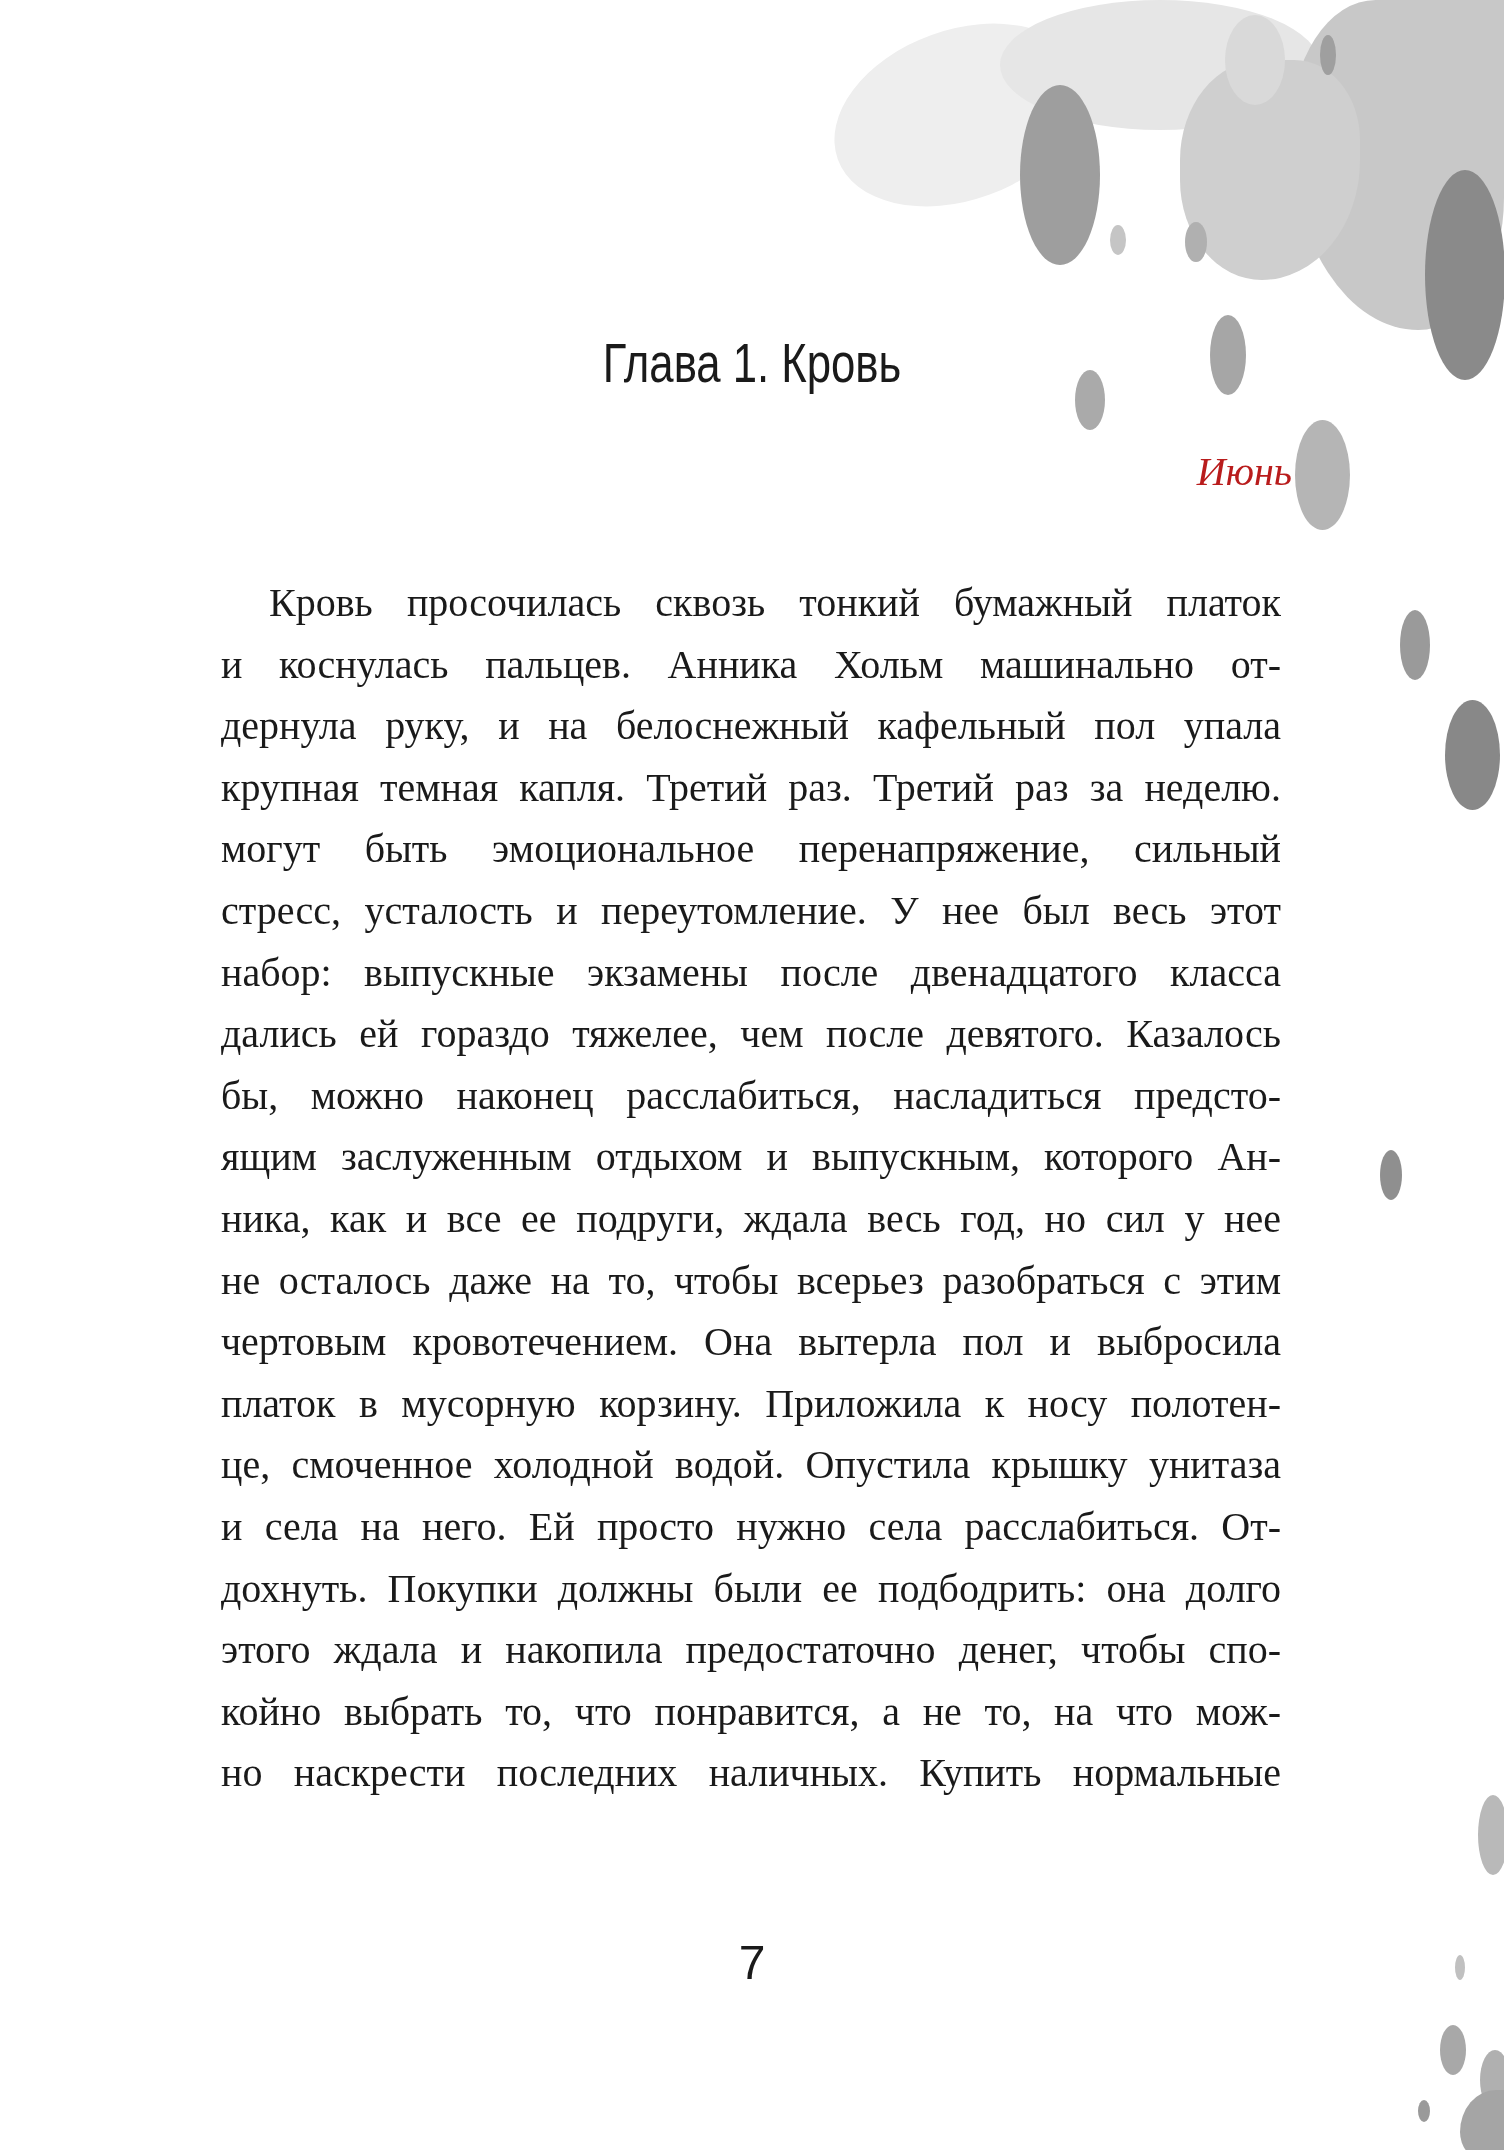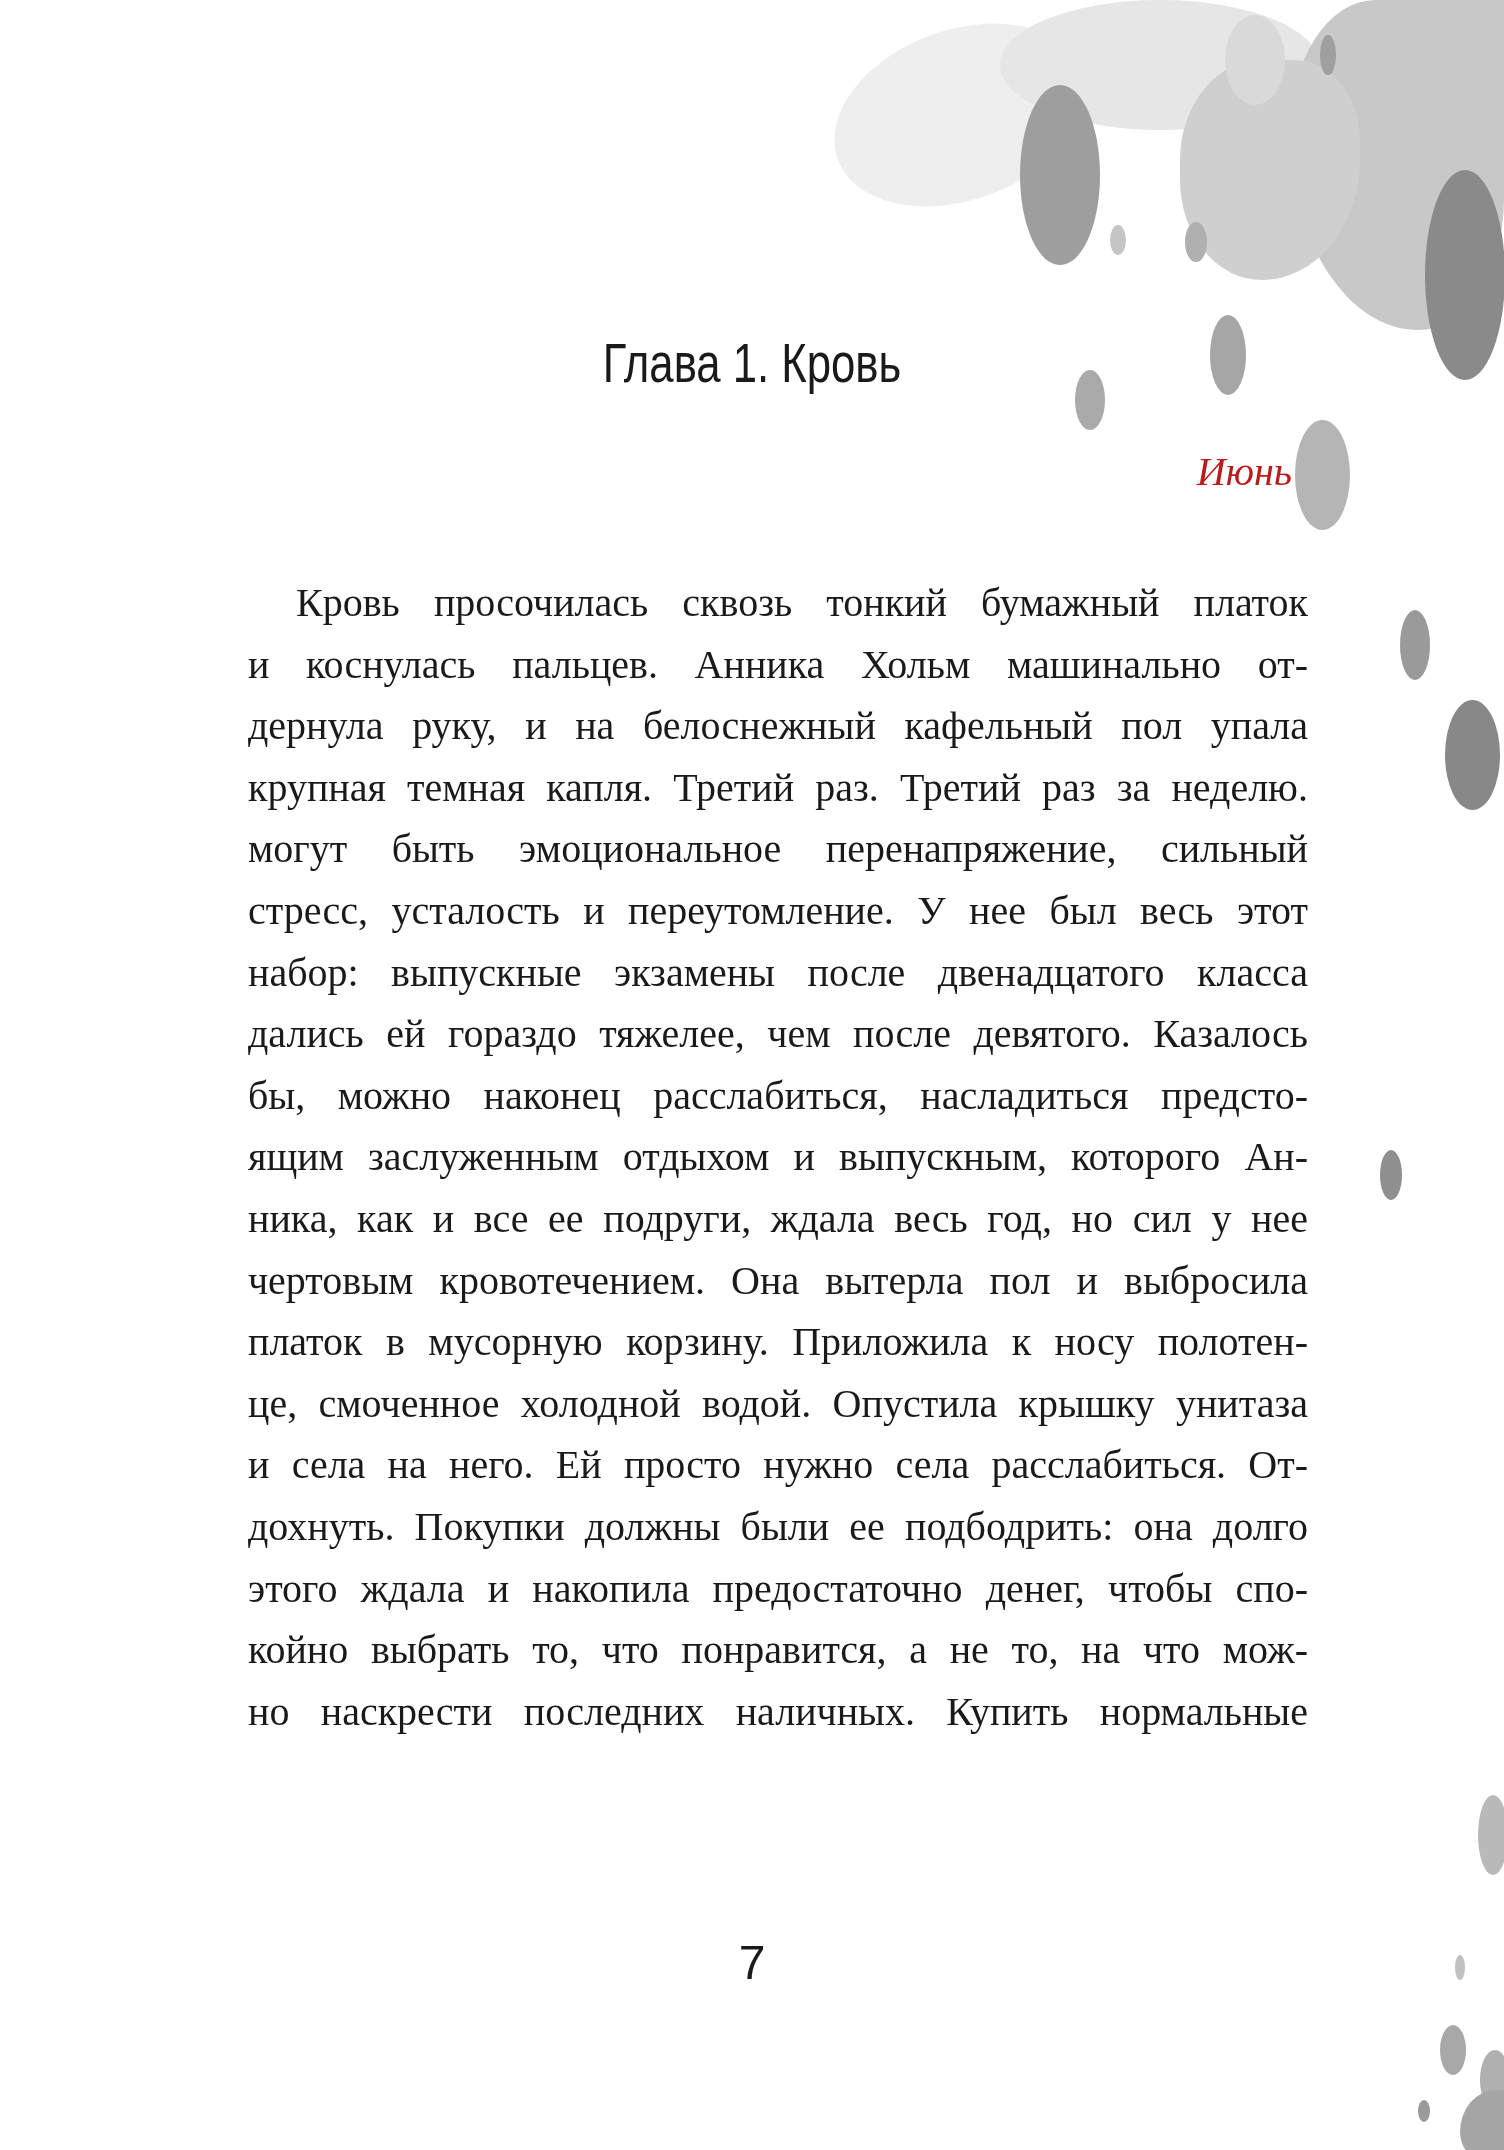--- a/index.html
+++ b/index.html
@@ -8,21 +8,21 @@
   .title {
     position:absolute; left:0; width:1504px; top:330px; text-align:center;
     font-family:"Liberation Sans", sans-serif; font-size:56px; color:#1a1a1a;
     transform:scaleX(0.78); transform-origin:center; letter-spacing:0px;
   }
   .date {
     position:absolute; right:212px; top:448px;
     font-family:"Liberation Serif", serif; font-style:italic; font-size:40px; color:#b91c1c;
   }
   .body-text {
-    position:absolute; left:248px; top:572px; width:1060px;
+    position:absolute; left:221px; top:572px; width:1060px;
     font-family:"Liberation Serif", serif; font-size:40px; line-height:61.6px; color:#1a1a1a;
   }
   .line { display:block; white-space:nowrap; text-align:justify; text-align-last:justify; height:61.6px; overflow:hidden; }
   .line.indent { padding-left:48px; }
   .page-number {
     position:absolute; left:0; width:1504px; top:1935px; text-align:center;
     font-family:"Liberation Sans", sans-serif; font-size:48px; color:#1a1a1a;
   }
 </style>
 </head>
@@ -64,20 +64,21 @@
   <span class="line">и коснулась пальцев. Анника Хольм машинально от-</span>
   <span class="line">дернула руку, и на белоснежный кафельный пол упала</span>
   <span class="line">крупная темная капля. Третий раз. Третий раз за неделю.</span>
   <span class="line">могут быть эмоциональное перенапряжение, сильный</span>
   <span class="line">стресс, усталость и переутомление. У нее был весь этот</span>
   <span class="line">набор: выпускные экзамены после двенадцатого класса</span>
   <span class="line">дались ей гораздо тяжелее, чем после девятого. Казалось</span>
   <span class="line">бы, можно наконец расслабиться, насладиться предсто-</span>
   <span class="line">ящим заслуженным отдыхом и выпускным, которого Ан-</span>
   <span class="line">ника, как и все ее подруги, ждала весь год, но сил у нее</span>
+  <span class="line">не осталось даже на то, чтобы всерьез разобраться с этим</span>
   <span class="line">чертовым кровотечением. Она вытерла пол и выбросила</span>
   <span class="line">платок в мусорную корзину. Приложила к носу полотен-</span>
   <span class="line">це, смоченное холодной водой. Опустила крышку унитаза</span>
   <span class="line">и села на него. Ей просто нужно села расслабиться. От-</span>
   <span class="line">дохнуть. Покупки должны были ее подбодрить: она долго</span>
   <span class="line">этого ждала и накопила предостаточно денег, чтобы спо-</span>
   <span class="line">койно выбрать то, что понравится, а не то, на что мож-</span>
   <span class="line">но наскрести последних наличных. Купить нормальные</span>
 </div>
 

